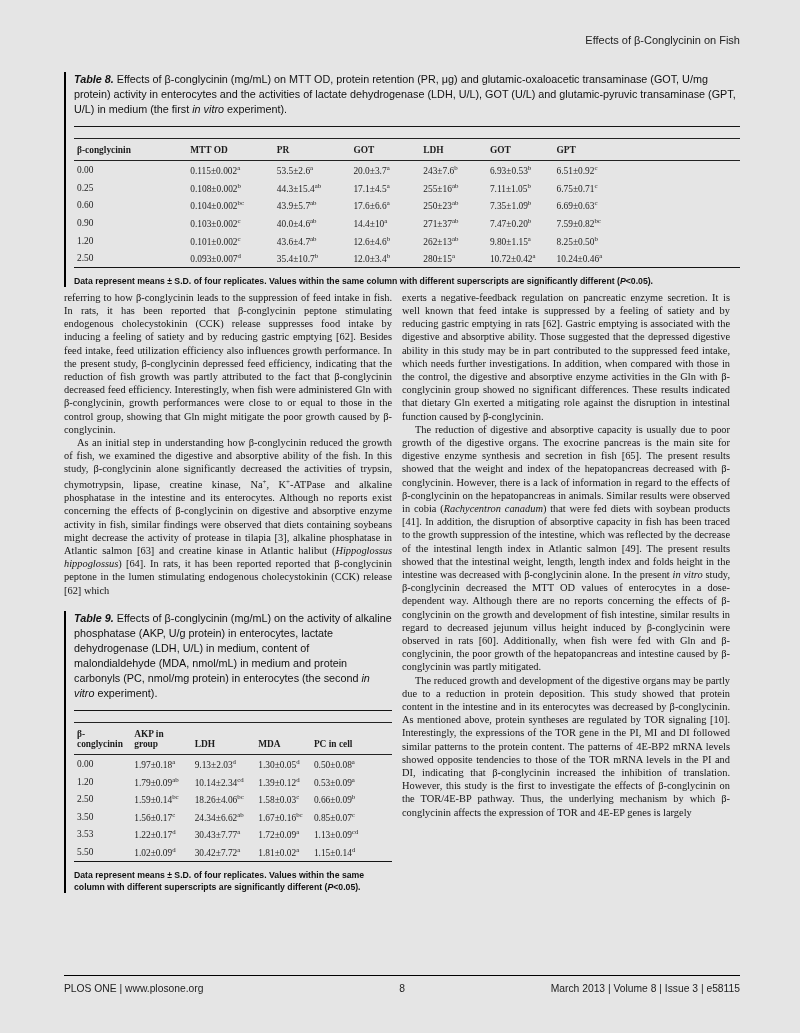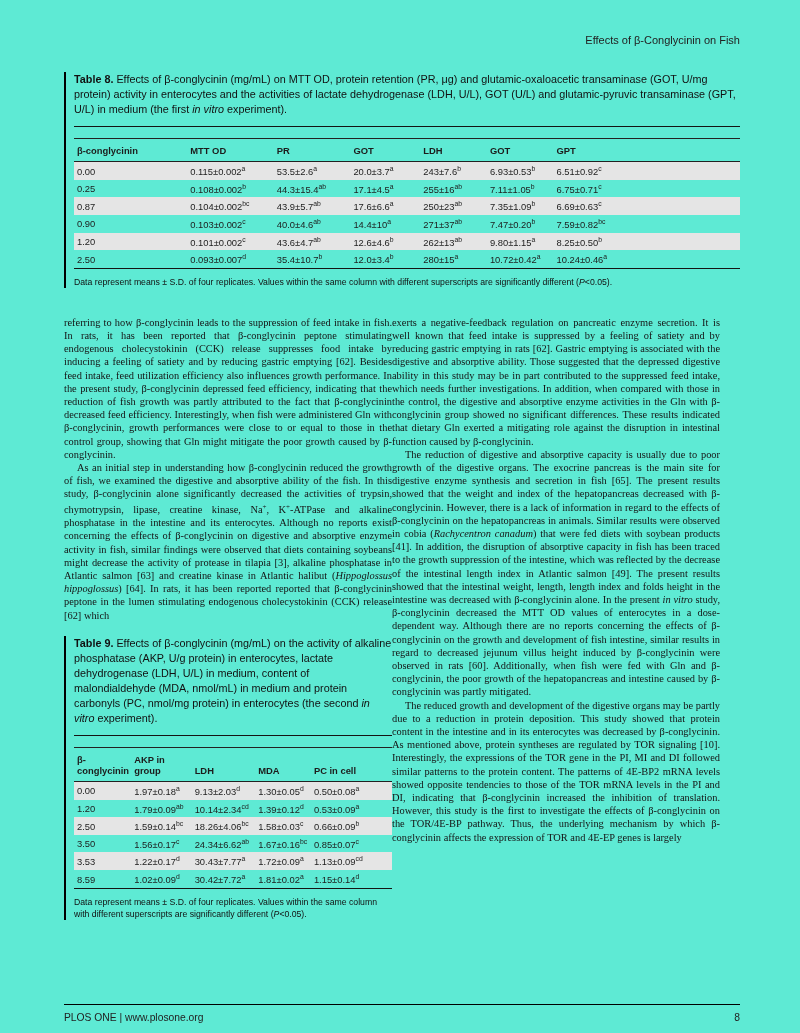--- a/index.html
+++ b/index.html
@@ -1,54 +1,54 @@
 <!DOCTYPE html>
 <html><head>
 <meta charset="utf-8">
 <style>
   html,body { margin:0; padding:0; background:#ffffff; }
   .page {
-    position:relative; width:800px; height:1033px; background:#5eead4;
+    position:relative; width:800px; height:1033px; background:#e5e5e5;
     font-family:"Liberation Sans", sans-serif; color:#1c1c1c; overflow:hidden;
   }
   .content { position:absolute; left:64px; right:60px; top:0; }
 
   .running-head { margin-top:34px; text-align:right; font-size:11px; color:#222; }
 
   .table-block { border-left:2px solid #000; padding-left:8px; }
   .tb8 { margin-top:26px; }
   .tb9 { margin-top:14px; }
 
   .caption { font-size:10.8px; line-height:15px; padding-bottom:9px; border-bottom:1.8px solid #141414; color:#111; }
-  .caption .lbl { font-weight:bold; }
-
-  table.data { width:100%; border-collapse:collapse; margin-top:11px; border-top:1px solid #222; table-layout:fixed; }
+  .caption .lbl { font-weight:bold;font-style:italic; }
+
+  table.data { width:100%; border-collapse:collapse; margin-top:11px; border-top:1px solid #222; table-layout:fixed;font-family:Liberation Serif, serif; }
   table.data th {
     font-weight:bold; font-size:9.4px; text-align:left; vertical-align:bottom;
     padding:6px 3px 5px 3px; border-bottom:1px solid #222;
   }
   table.data td { font-size:9.4px; padding:3px 3px 2.5px 3px; white-space:nowrap; overflow:hidden; }
   table.data tbody tr:nth-child(odd) { background:#e5e5e5; }
   table.data tbody tr:last-child { border-bottom:1.8px solid #141414; }
   table.data sup { font-size:6.8px; }
 
-  .footnote { font-size:8.7px; line-height:12px; margin-top:7px; color:#111; }
+  .footnote { font-size:8.7px; line-height:12px; margin-top:7px; color:#111;font-weight:bold; }
   .doi { font-size:8.7px; line-height:12px; margin-top:1px; color:#111; }
 
-  .columns { display:flex; gap:0; margin-top:28px; }
+  .columns { display:flex; gap:10px; margin-top:4px; }
   .col { width:328px; }
   p.body {
     font-family:"Liberation Serif", serif; font-size:10.4px; line-height:13.2px;
     text-align:justify; margin:0; color:#141414;
   }
   p.body.indent { text-indent:13px; }
   p.body sup { font-size:7px; }
 
   .footer {
-    position:absolute; top:1004px; left:64px; right:60px;
+    position:absolute; top:975px; left:64px; right:60px;
     border-top:1px solid #000; padding-top:7px;
     display:flex; align-items:center; font-size:10.3px; color:#222;
   }
   .footer .left  { flex:1; text-align:left; }
   .footer .mid   { flex:0 0 auto; text-align:center; }
   .footer .right { flex:1; text-align:right; }
 
   
   .tb8 col.c1{width:17%} .tb8 col.c2{width:13%} .tb8 col.c3{width:11.5%} .tb8 col.c4{width:10.5%}
   .tb8 col.c5{width:10%} .tb8 col.c6{width:10%} .tb8 col.c7{width:28%}
@@ -101,21 +101,21 @@
             <tr>
               <td>0.25</td>
               <td>0.108±0.002<sup>b</sup></td>
               <td>44.3±15.4<sup>ab</sup></td>
               <td>17.1±4.5<sup>a</sup></td>
               <td>255±16<sup>ab</sup></td>
               <td>7.11±1.05<sup>b</sup></td>
               <td>6.75±0.71<sup>c</sup></td>
             </tr>
             <tr>
-              <td>0.87</td>
+              <td>0.60</td>
               <td>0.104±0.002<sup>bc</sup></td>
               <td>43.9±5.7<sup>ab</sup></td>
               <td>17.6±6.6<sup>a</sup></td>
               <td>250±23<sup>ab</sup></td>
               <td>7.35±1.09<sup>b</sup></td>
               <td>6.69±0.63<sup>c</sup></td>
             </tr>
             <tr>
               <td>0.90</td>
               <td>0.103±0.002<sup>c</sup></td>
@@ -206,21 +206,21 @@
                   <td>0.85±0.07<sup>c</sup></td>
                 </tr>
                 <tr>
                   <td>3.53</td>
                   <td>1.22±0.17<sup>d</sup></td>
                   <td>30.43±7.77<sup>a</sup></td>
                   <td>1.72±0.09<sup>a</sup></td>
                   <td>1.13±0.09<sup>cd</sup></td>
                 </tr>
                 <tr>
-                  <td>8.59</td>
+                  <td>5.50</td>
                   <td>1.02±0.09<sup>d</sup></td>
                   <td>30.42±7.72<sup>a</sup></td>
                   <td>1.81±0.02<sup>a</sup></td>
                   <td>1.15±0.14<sup>d</sup></td>
                 </tr>
               </tbody>
           </table>
           <div class="footnote">Data represent means ± S.D. of four replicates. Values within the same column with different superscripts are significantly different (<em>P</em>&lt;0.05).</div>
         </div>
       </div>
@@ -230,14 +230,15 @@
         <p class="body indent">The reduction of digestive and absorptive capacity is usually due to poor growth of the digestive organs. The exocrine pancreas is the main site for digestive enzyme synthesis and secretion in fish [65]. The present results showed that the weight and index of the hepatopancreas decreased with β-conglycinin. However, there is a lack of information in regard to the effects of β-conglycinin on the hepatopancreas in animals. Similar results were observed in cobia (<em>Rachycentron canadum</em>) that were fed diets with soybean products [41]. In addition, the disruption of absorptive capacity in fish has been traced to the growth suppression of the intestine, which was reflected by the decrease of the intestinal length index in Atlantic salmon [49]. The present results showed that the intestinal weight, length, length index and folds height in the intestine was decreased with β-conglycinin alone. In the present <em>in vitro</em> study, β-conglycinin decreased the MTT OD values of enterocytes in a dose-dependent way. Although there are no reports concerning the effects of β-conglycinin on the growth and development of fish intestine, similar results in regard to decreased jejunum villus height induced by β-conglycinin were observed in rats [60]. Additionally, when fish were fed with Gln and β-conglycinin, the poor growth of the hepatopancreas and intestine caused by β-conglycinin was partly mitigated.</p>
         <p class="body indent">The reduced growth and development of the digestive organs may be partly due to a reduction in protein deposition. This study showed that protein content in the intestine and in its enterocytes was decreased by β-conglycinin. As mentioned above, protein syntheses are regulated by TOR signaling [10]. Interestingly, the expressions of the TOR gene in the PI, MI and DI followed similar patterns to the protein content. The patterns of 4E-BP2 mRNA levels showed opposite tendencies to those of the TOR mRNA levels in the PI and DI, indicating that β-conglycinin increased the inhibition of translation. However, this study is the first to investigate the effects of β-conglycinin on the TOR/4E-BP pathway. Thus, the underlying mechanism by which β-conglycinin affects the expression of TOR and 4E-EP genes is largely</p>
       </div>
 
     </div>
   </div>
 
   <div class="footer">
     <span class="left">PLOS ONE | www.plosone.org</span>
     <span class="mid">8</span>
+    <span class="right">March 2013 | Volume 8 | Issue 3 | e58115</span>
   </div>
 </div>
 
 </body></html>

